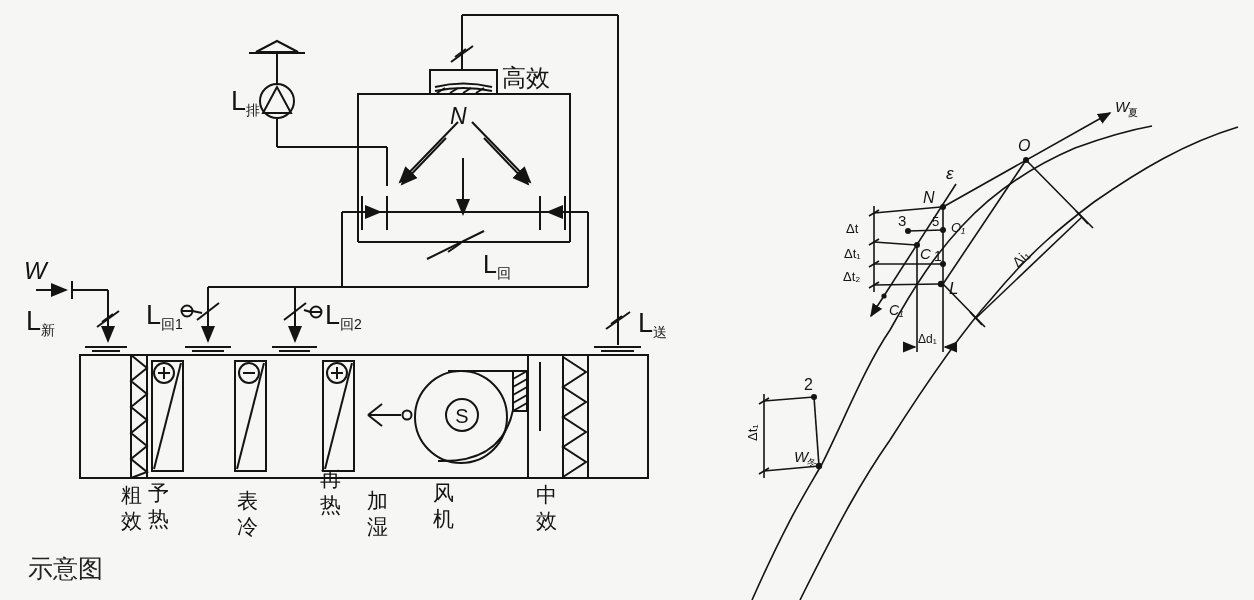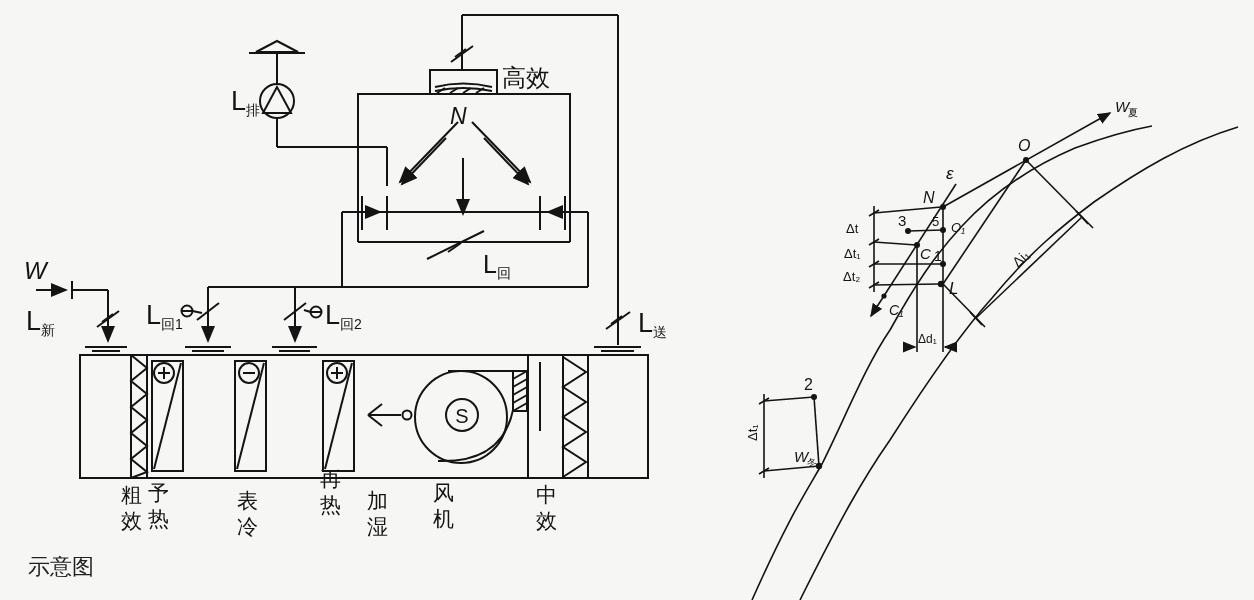--- a/index.html
+++ b/index.html
@@ -2,21 +2,21 @@
 <html><head>
 <meta charset="utf-8">
 <style>
   html,body{margin:0;padding:0;background:#e8e8e8;}
   #canvas{position:relative;width:1254px;height:600px;background:#f6f6f4;overflow:hidden;
           font-family:"Liberation Sans", sans-serif;color:#141414;}
   svg{position:absolute;left:0;top:0;}
   svg text{font-family:"Liberation Sans", sans-serif;fill:#141414;}
   .vlabel{position:absolute;width:26px;font-size:21px;line-height:26px;color:#141414;
           word-break:break-all;text-align:left;font-family:"Liberation Serif", serif;}
-  .caption{position:absolute;font-size:22px;color:#222;font-family:"Liberation Serif", serif;}
+  .caption{position:absolute;font-size:25px;color:#222;font-family:"Liberation Serif", serif;}
 </style>
 </head>
 <body>
 
 <div id="canvas">
 
 <svg width="1254" height="600" viewBox="0 0 1254 600">
   <defs>
     <marker id="arr" markerWidth="9" markerHeight="7" refX="7.5" refY="3.5" orient="auto">
       <path d="M0,0 L8.5,3.5 L0,7 Z" fill="#141414"></path>

